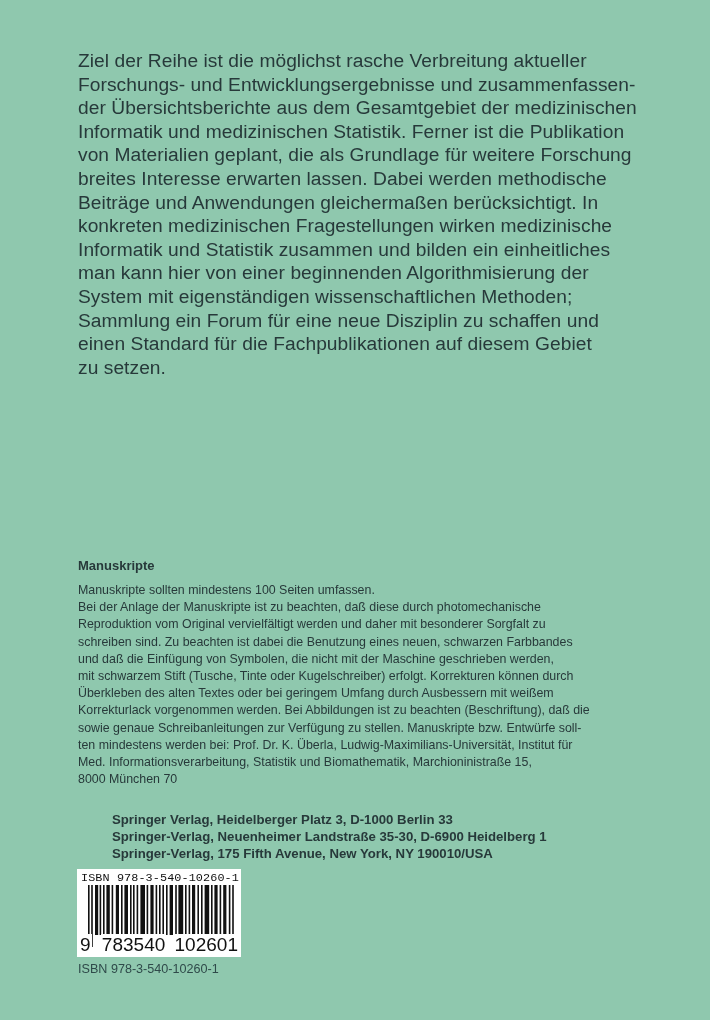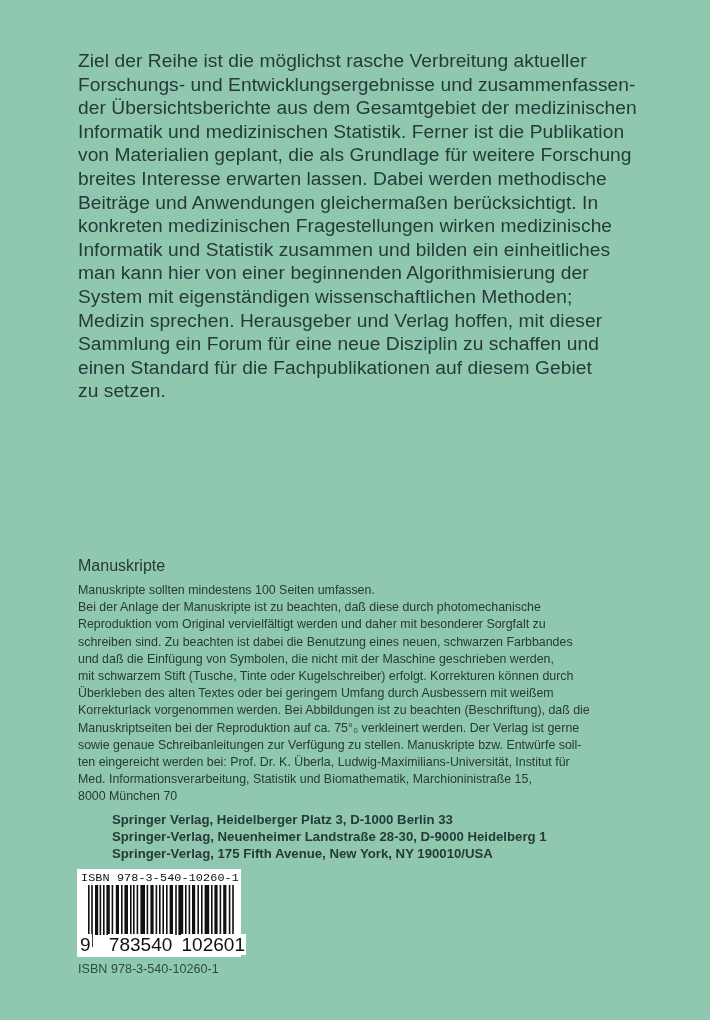--- a/index.html
+++ b/index.html
@@ -19,22 +19,22 @@
       width: 580px;
       font-size: 19.2px;
       line-height: 23.6px;
       letter-spacing: 0.05px;
     }
     .intro .line { display: block; white-space: nowrap; }
     .manu-heading {
       position: absolute;
       left: 78px;
       top: 558px;
-      font-size: 16px;
-      font-weight: normal;
+      font-size: 13px;
+      font-weight: bold;
       line-height: 16px;
     }
     .manu-body {
       position: absolute;
       left: 78px;
       top: 582px;
       width: 600px;
       font-size: 12.4px;
       line-height: 17.2px;
     }
@@ -102,47 +102,45 @@
   <span class="line">Forschungs- und Entwicklungsergebnisse und zusammenfassen-</span>
   <span class="line">der Übersichtsberichte aus dem Gesamtgebiet der medizinischen</span>
   <span class="line">Informatik und medizinischen Statistik. Ferner ist die Publikation</span>
   <span class="line">von Materialien geplant, die als Grundlage für weitere Forschung</span>
   <span class="line">breites Interesse erwarten lassen. Dabei werden methodische</span>
   <span class="line">Beiträge und Anwendungen gleichermaßen berücksichtigt. In</span>
   <span class="line">konkreten medizinischen Fragestellungen wirken medizinische</span>
   <span class="line">Informatik und Statistik zusammen und bilden ein einheitliches</span>
   <span class="line">man kann hier von einer beginnenden Algorithmisierung der</span>
   <span class="line">System mit eigenständigen wissenschaftlichen Methoden;</span>
-  <span class="line">Medizin sprechen. Herausgeber und Verlag hoffen, mit dieser</span>
   <span class="line">Sammlung ein Forum für eine neue Disziplin zu schaffen und</span>
   <span class="line">einen Standard für die Fachpublikationen auf diesem Gebiet</span>
   <span class="line">zu setzen.</span>
 </div>
 
 <div class="manu-heading">Manuskripte</div>
 
 <div class="manu-body">
   <span class="line">Manuskripte sollten mindestens 100 Seiten umfassen.</span>
   <span class="line">Bei der Anlage der Manuskripte ist zu beachten, daß diese durch photomechanische</span>
   <span class="line">Reproduktion vom Original vervielfältigt werden und daher mit besonderer Sorgfalt zu</span>
   <span class="line">schreiben sind. Zu beachten ist dabei die Benutzung eines neuen, schwarzen Farbbandes</span>
   <span class="line">und daß die Einfügung von Symbolen, die nicht mit der Maschine geschrieben werden,</span>
   <span class="line">mit schwarzem Stift (Tusche, Tinte oder Kugelschreiber) erfolgt. Korrekturen können durch</span>
   <span class="line">Überkleben des alten Textes oder bei geringem Umfang durch Ausbessern mit weißem</span>
   <span class="line">Korrekturlack vorgenommen werden. Bei Abbildungen ist zu beachten (Beschriftung), daß die</span>
-  <span class="line">Manuskriptseiten bei der Reproduktion auf ca. 75°₀ verkleinert werden. Der Verlag ist gerne</span>
   <span class="line">sowie genaue Schreibanleitungen zur Verfügung zu stellen. Manuskripte bzw. Entwürfe soll-</span>
-  <span class="line">ten eingereicht werden bei: Prof. Dr. K. Überla, Ludwig-Maximilians-Universität, Institut für</span>
+  <span class="line">ten mindestens werden bei: Prof. Dr. K. Überla, Ludwig-Maximilians-Universität, Institut für</span>
   <span class="line">Med. Informationsverarbeitung, Statistik und Biomathematik, Marchioninistraße 15,</span>
   <span class="line">8000 München 70</span>
 </div>
 
 <div class="addresses">
   <span class="line">Springer Verlag, Heidelberger Platz 3, D-1000 Berlin 33</span>
-  <span class="line">Springer-Verlag, Neuenheimer Landstraße 28-30, D-9000 Heidelberg 1</span>
+  <span class="line">Springer-Verlag, Neuenheimer Landstraße 35-30, D-6900 Heidelberg 1</span>
   <span class="line">Springer-Verlag, 175 Fifth Avenue, New York, NY 190010/USA</span>
 </div>
 
 <div class="barcode-box">
   <div class="barcode-top">ISBN 978-3-540-10260-1</div>
   <svg class="bars" viewBox="0 0 146 62" preserveAspectRatio="none">
     <g fill="#111">
       <rect x="0" y="0" width="1.6" height="62"></rect>
       <rect x="3.2" y="0" width="1.6" height="62"></rect>
       <rect x="7" y="0" width="3.2" height="50"></rect>
@@ -175,18 +173,18 @@
       <rect x="123" y="0" width="1.6" height="50"></rect>
       <rect x="126.4" y="0" width="3.2" height="50"></rect>
       <rect x="131.6" y="0" width="1.6" height="50"></rect>
       <rect x="135.2" y="0" width="3.2" height="50"></rect>
       <rect x="140.8" y="0" width="1.6" height="62"></rect>
       <rect x="144.2" y="0" width="1.6" height="62"></rect>
     </g>
   </svg>
   <div class="barcode-digits">
     <span>9</span>
-    <span style="margin-left:11px;">783540</span>
+    <span style="margin-left:4px;">783540</span>
     <span style="margin-left:2px;">102601</span>
   </div>
 </div>
 
 <div class="isbn-below">ISBN 978-3-540-10260-1</div>
 
 </body></html>

